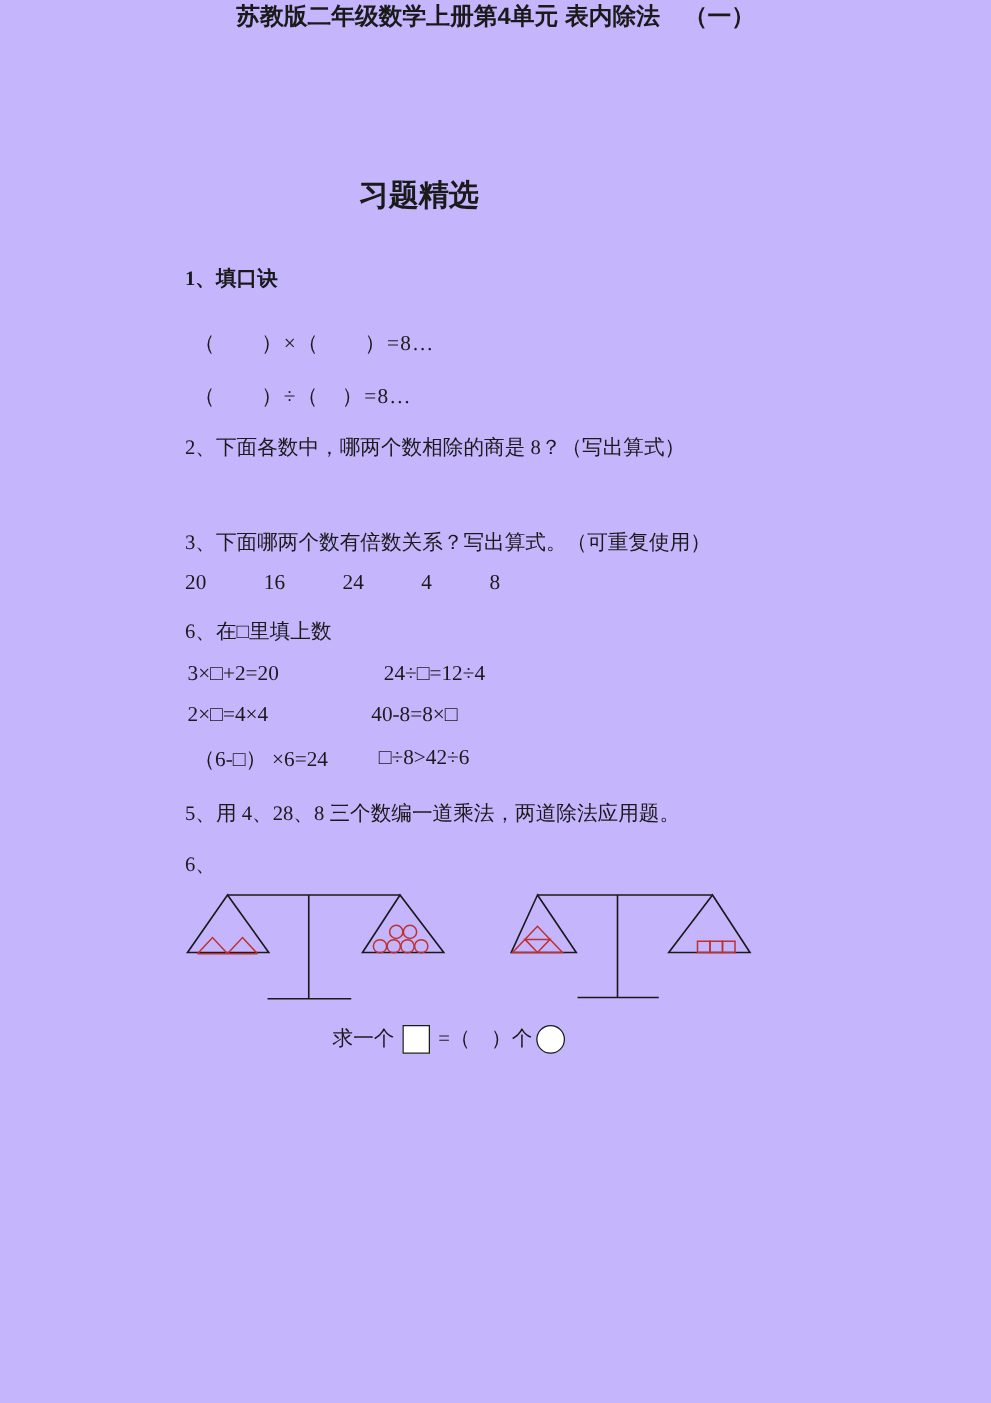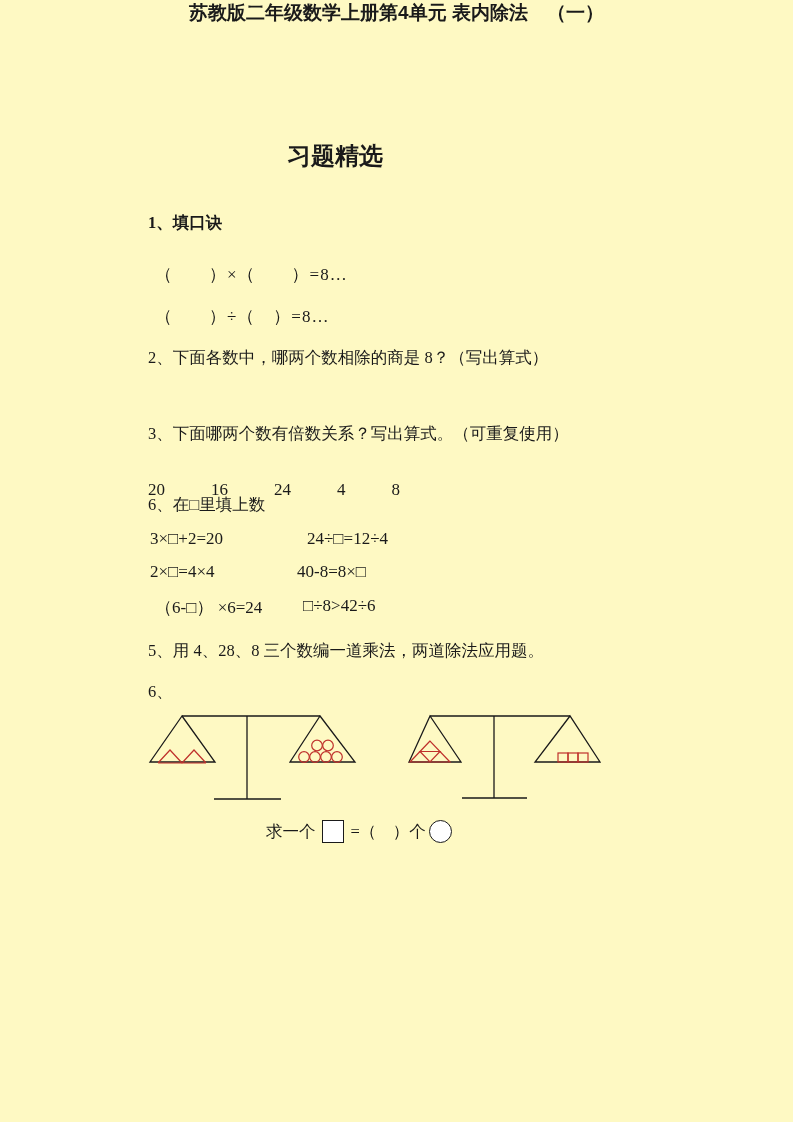--- a/index.html
+++ b/index.html
@@ -1,20 +1,20 @@
 <!DOCTYPE html>
 <html style="--ink: #1a1a1a; --red: #bf312c;"><head>
 <meta charset="utf-8">
 <style>
   html, body { margin: 0; padding: 0; background: #ffffff; }
   .page {
     position: relative;
     width: 793px;
     height: 1122px;
-    background: #fef9c3;
+    background: #c4b5fd;
     overflow: hidden;
     font-family: "Liberation Serif", "DejaVu Serif", serif;
     color: var(--ink, #1a1a1a);
   }
   .abs { position: absolute; white-space: pre; }
   .title {
     left: 0; top: 103; width: 793px;
     text-align: center;
     font-family: "Liberation Sans", "DejaVu Sans", sans-serif;
     font-weight: bold;
@@ -32,39 +32,38 @@
   .numrow .num { display: inline-block; font-size: 17px; }
   .q2-numbers .num { margin-right: 23px; }
   .q3-numbers .num { margin-right: 46px; }
   .eq { font-size: 17px; }
   .q1-label { left: 148px; top: 212px; font-weight: bold; }
   .q1-line1 { left: 155px; top: 263px; }
   .q1-line2 { left: 155px; top: 305px; }
   .q2-label { left: 148px; top: 347px; }
   .q2-numbers { left: 150px; top: 384px; }
   .q3-label { left: 148px; top: 423px; }
-  .q3-numbers { left: 148px; top: 480px; }
+  .q3-numbers { left: 148px; top: 456px; }
   .q4-label { left: 148px; top: 494px; }
   .eq-r1c1 { left: 150px; top: 529px; }
   .eq-r1c2 { left: 307px; top: 529px; }
   .eq-r2c1 { left: 150px; top: 562px; }
   .eq-r2c2 { left: 297px; top: 562px; }
   .eq-r3c1 { left: 155px; top: 596px; }
   .eq-r3c2 { left: 303px; top: 596px; }
   .q5-label { left: 148px; top: 640px; }
   .q6-label { left: 148px; top: 681px; }
 
   .diagram-svg { position: absolute; left: 140px; top: 703px; }
   .ink  { stroke: var(--ink, #1a1a1a); fill: none; stroke-width: 1.3; }
   .red  { stroke: var(--red, #bf312c); fill: none; stroke-width: 1.2; }
 
   .formula {
     left: 266px; top: 820px;
     display: flex;
-    align-items: center;
     font-size: 16.5px;
   }
   .box-shape {
     display: inline-block;
     width: 20px; height: 21px;
     border: 1.6px solid var(--ink, #1a1a1a);
     margin: 0 7px 0 6px;
     background: #fff;
   }
   .circle-shape {

